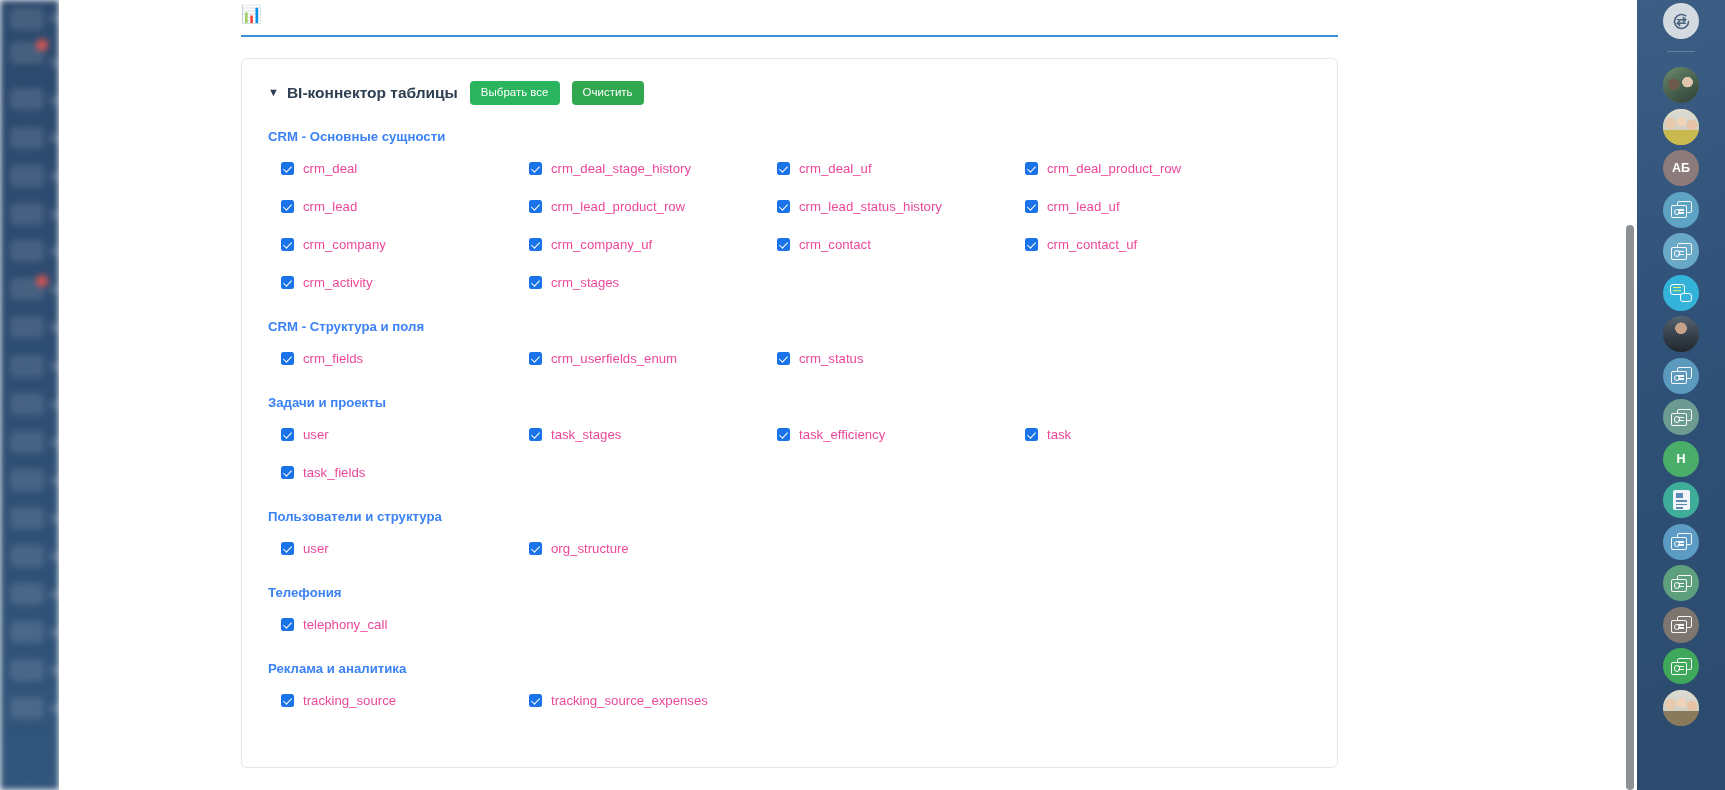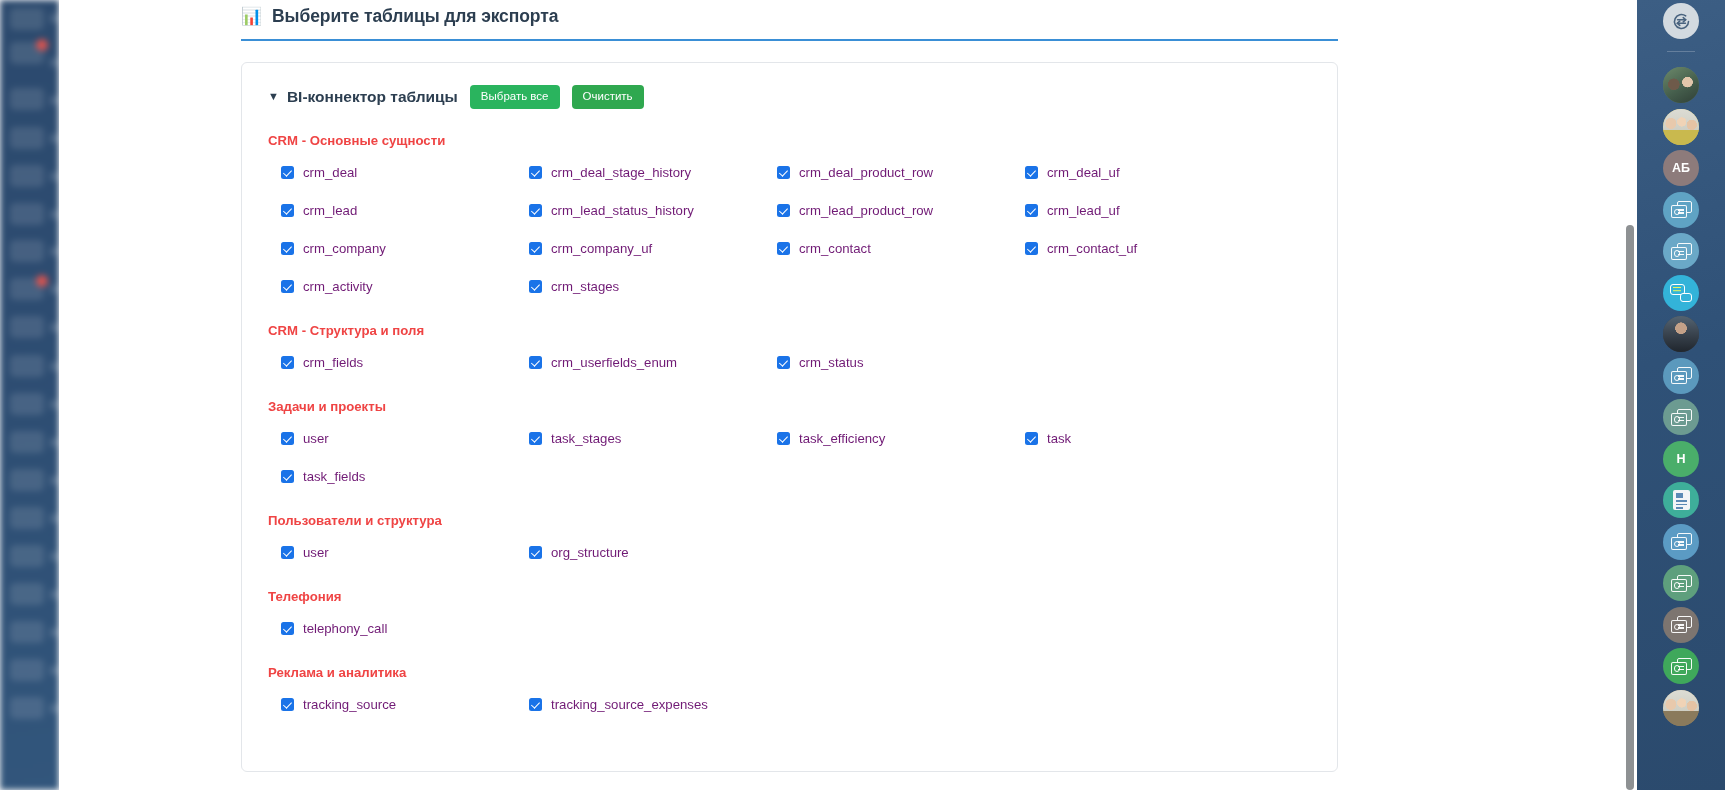--- a/index.html
+++ b/index.html
@@ -127,21 +127,21 @@
     white-space: nowrap;
   }
   .btn-select-all { background: #2ab45e; }
   .btn-clear      { background: #2fa84f; }
 
   
   .category { margin-bottom: 8px; }
   .category-title {
     font-size: 13.2px;
     font-weight: bold;
-    color: #ef4444;
+    color: #3b82f6;
     margin: 0 0 13px 0;
   }
   .cat-first .category-title { margin-top: 0; }
 
   .tables-grid {
     display: grid;
     grid-template-columns: 248px 248px 248px 248px;
     row-gap: 14px;
     column-gap: 0px;
     margin-left: 13px;
@@ -167,21 +167,21 @@
     content: "";
     position: absolute;
     left: 4.3px; top: 1.4px;
     width: 3.6px; height: 7px;
     border: solid #ffffff;
     border-width: 0 1.9px 1.9px 0;
     transform: rotate(43deg);
   }
   .table-name {
     font-size: 13.2px;
-    color: #701a75;
+    color: #ec4899;
     white-space: nowrap;
   }
 
   
   .content-scrollbar {
     position: absolute;
     right: 0px;
     top: 0;
     width: 14px;
     height: 790px;
@@ -347,21 +347,20 @@
     <div class="left-nav-item" style="top:697px"></div>
     <div class="left-nav-sub" style="top:704px"></div>
   </div>
 
   <div class="page">
     <div class="content-wrap">
 
       <div class="panel-header">
         <div class="panel-title">
           <span class="emoji-icon">📊</span>
-          <span>Выберите таблицы для экспорта</span>
         </div>
       </div>
 
       <div class="card">
 
         <div class="group-header">
           <span class="group-caret">▼</span>
           <span class="group-label">BI-коннектор таблицы</span>
           <button class="btn btn-select-all">Выбрать все</button>
           <button class="btn btn-clear">Очистить</button>
@@ -374,37 +373,37 @@
                 <label class="table-item">
                   <span class="cbx" style="background: rgb(26, 115, 232);"></span>
                   <span class="table-name">crm_deal</span>
                 </label>
                 <label class="table-item">
                   <span class="cbx" style="background: rgb(26, 115, 232);"></span>
                   <span class="table-name">crm_deal_stage_history</span>
                 </label>
                 <label class="table-item">
                   <span class="cbx" style="background: rgb(26, 115, 232);"></span>
+                  <span class="table-name">crm_deal_uf</span>
+                </label>
+                <label class="table-item">
+                  <span class="cbx" style="background: rgb(26, 115, 232);"></span>
                   <span class="table-name">crm_deal_product_row</span>
                 </label>
                 <label class="table-item">
                   <span class="cbx" style="background: rgb(26, 115, 232);"></span>
-                  <span class="table-name">crm_deal_uf</span>
-                </label>
-                <label class="table-item">
-                  <span class="cbx" style="background: rgb(26, 115, 232);"></span>
                   <span class="table-name">crm_lead</span>
                 </label>
                 <label class="table-item">
                   <span class="cbx" style="background: rgb(26, 115, 232);"></span>
+                  <span class="table-name">crm_lead_product_row</span>
+                </label>
+                <label class="table-item">
+                  <span class="cbx" style="background: rgb(26, 115, 232);"></span>
                   <span class="table-name">crm_lead_status_history</span>
-                </label>
-                <label class="table-item">
-                  <span class="cbx" style="background: rgb(26, 115, 232);"></span>
-                  <span class="table-name">crm_lead_product_row</span>
                 </label>
                 <label class="table-item">
                   <span class="cbx" style="background: rgb(26, 115, 232);"></span>
                   <span class="table-name">crm_lead_uf</span>
                 </label>
                 <label class="table-item">
                   <span class="cbx" style="background: rgb(26, 115, 232);"></span>
                   <span class="table-name">crm_company</span>
                 </label>
                 <label class="table-item">

